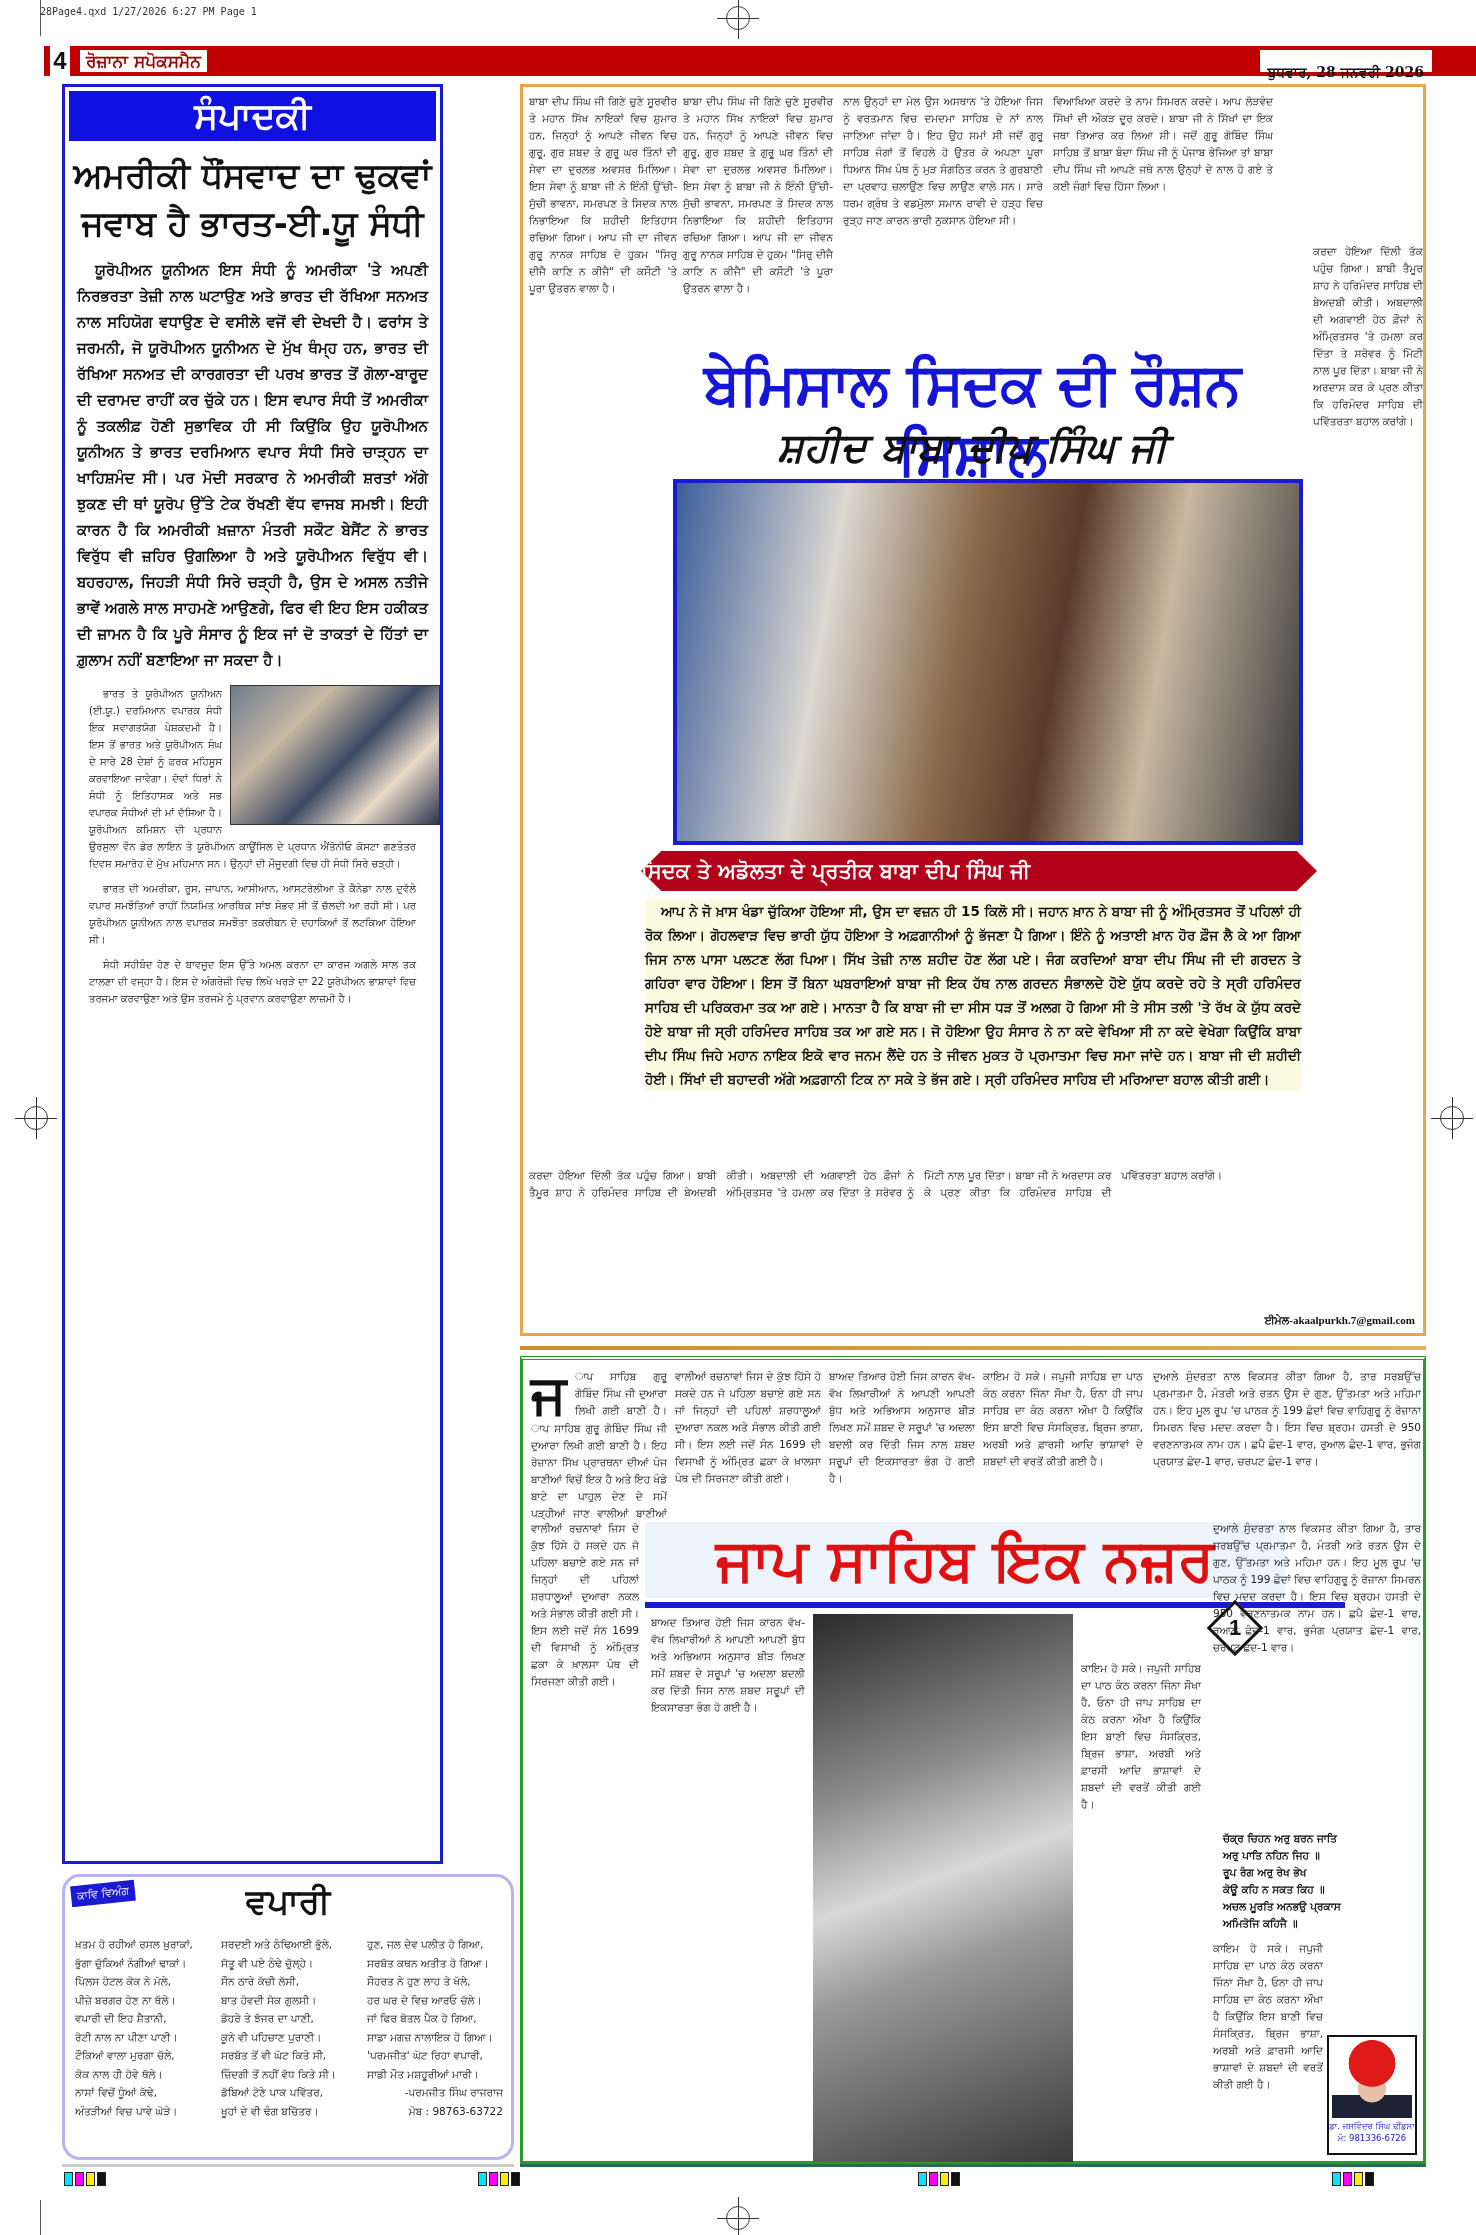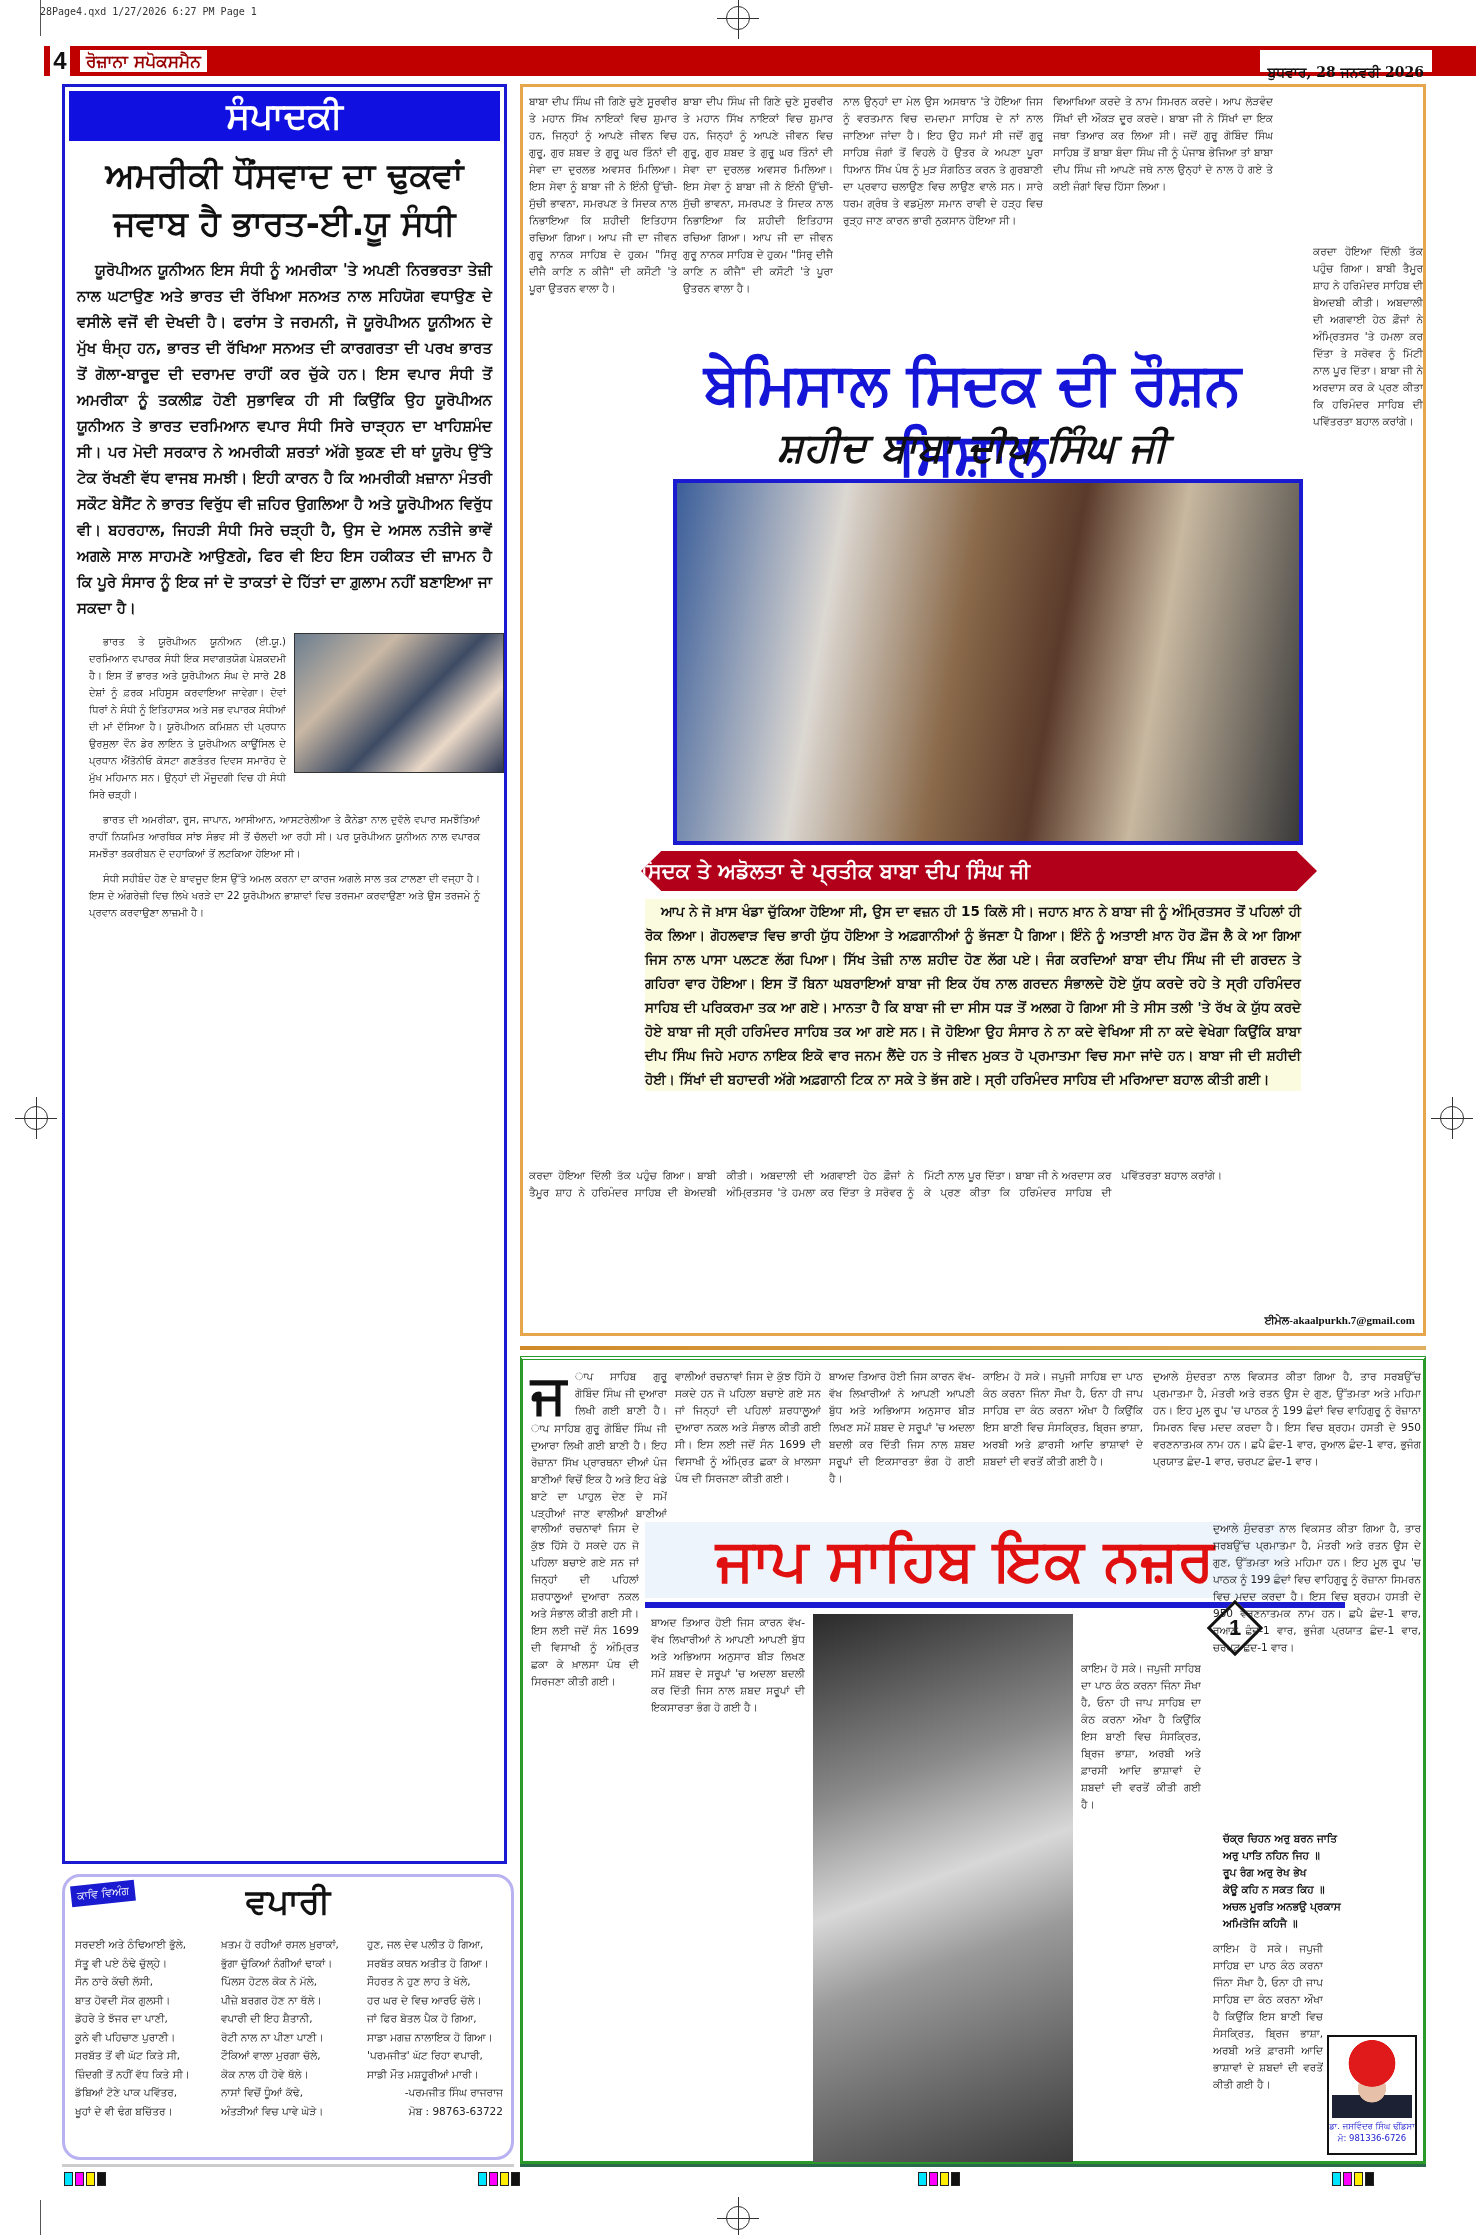--- a/index.html
+++ b/index.html
@@ -12,21 +12,21 @@
   .reg::before { content:""; position:absolute; left:-10px; right:-10px; top:11px; height:1px; background:#333; }
   .reg::after { content:""; position:absolute; top:-10px; bottom:-10px; left:11px; width:1px; background:#333; }
 
   
   .masthead { position: absolute; left: 44px; top: 46px; width: 1434px; height: 30px; background: #c00000; }
   .page-no { position: absolute; left: 44px; top: 46px; width: 26px; height: 30px; background:#fff; color:#111; font: bold 24px "Liberation Sans", sans-serif; text-align:center; line-height:30px; border-left: 6px solid #c00000; }
   .paper-name { position: absolute; left: 80px; top: 50px; background:#fff; color:#900; font: bold 17px "DejaVu Sans", sans-serif; padding: 0 6px; height: 22px; line-height: 22px; }
   .date-box { position: absolute; right: 44px; top: 50px; background:#fff; color:#111; font: bold 14px "DejaVu Serif", serif; padding: 11px 8px; height: 22px; line-height: 22px; }
 
   
-  .editorial { position: absolute; left: 62px; top: 84px; width: 445px; height: 1780px; border: 3px solid #1a1ad0; }
+  .editorial { position: absolute; left: 62px; top: 84px; width: 381px; height: 1780px; border: 3px solid #1a1ad0; }
   .ed-head { background: #1010e0; color:#fff; text-align:center; font: bold 36px "DejaVu Sans", sans-serif; height: 50px; line-height: 50px; margin: 4px; }
   .ed-title { text-align:center; font: bold 34px "DejaVu Sans", sans-serif; line-height: 48px; padding: 6px 6px 2px; }
   .ed-lead { font: bold 15px "DejaVu Sans", sans-serif; line-height: 26px; padding: 8px 12px; text-align: justify; text-indent: 18px; }
   .ed-body { font-size: 10px; line-height: 17px; padding: 4px 24px; text-align: justify; text-indent: 14px; color:#222; }
   .ed-photo { float: right; width: 210px; height: 140px; margin: 4px 0 4px 8px; background: linear-gradient(135deg,#6b7d8f 0%,#c9b8a4 30%,#3c4a63 55%,#ead9c8 75%,#2a3550 100%); border:1px solid #333; }
 
   
   .poem { position: absolute; left: 62px; top: 1874px; width: 452px; height: 286px; border: 3px solid #b9b2f0; border-radius: 18px; background:#fff; }
   .poem-tag { position:absolute; left: 6px; top: 6px; background:#1a1ad0; color:#fff; font: 11px "DejaVu Sans", sans-serif; padding: 4px 6px; transform: rotate(-6deg); }
   .poem-title { position:absolute; left: 0; right: 0; top: 4px; text-align:center; font: bold 34px "DejaVu Sans", sans-serif; }
@@ -92,42 +92,42 @@
   <p class="ed-body">ਭਾਰਤ ਤੇ ਯੂਰੋਪੀਅਨ ਯੂਨੀਅਨ (ਈ.ਯੂ.) ਦਰਮਿਆਨ ਵਪਾਰਕ ਸੰਧੀ ਇਕ ਸਵਾਗਤਯੋਗ ਪੇਸ਼ਕਦਮੀ ਹੈ। ਇਸ ਤੋਂ ਭਾਰਤ ਅਤੇ ਯੂਰੋਪੀਅਨ ਸੰਘ ਦੇ ਸਾਰੇ 28 ਦੇਸ਼ਾਂ ਨੂੰ ਫ਼ਰਕ ਮਹਿਸੂਸ ਕਰਵਾਇਆ ਜਾਵੇਗਾ। ਦੋਵਾਂ ਧਿਰਾਂ ਨੇ ਸੰਧੀ ਨੂੰ ਇਤਿਹਾਸਕ ਅਤੇ ਸਭ ਵਪਾਰਕ ਸੰਧੀਆਂ ਦੀ ਮਾਂ ਦੱਸਿਆ ਹੈ। ਯੂਰੋਪੀਅਨ ਕਮਿਸ਼ਨ ਦੀ ਪ੍ਰਧਾਨ ਉਰਸੁਲਾ ਵੌਨ ਡੇਰ ਲਾਇਨ ਤੇ ਯੂਰੋਪੀਅਨ ਕਾਊਂਸਿਲ ਦੇ ਪ੍ਰਧਾਨ ਐਂਤੋਨੀਓ ਕੋਸਟਾ ਗਣਤੰਤਰ ਦਿਵਸ ਸਮਾਰੋਹ ਦੇ ਮੁੱਖ ਮਹਿਮਾਨ ਸਨ। ਉਨ੍ਹਾਂ ਦੀ ਮੌਜੂਦਗੀ ਵਿਚ ਹੀ ਸੰਧੀ ਸਿਰੇ ਚੜ੍ਹੀ।</p>
   <p class="ed-body">ਭਾਰਤ ਦੀ ਅਮਰੀਕਾ, ਰੂਸ, ਜਾਪਾਨ, ਆਸੀਆਨ, ਆਸਟਰੇਲੀਆ ਤੇ ਕੈਨੇਡਾ ਨਾਲ ਦੁਵੱਲੇ ਵਪਾਰ ਸਮਝੌਤਿਆਂ ਰਾਹੀਂ ਨਿਯਮਿਤ ਆਰਥਿਕ ਸਾਂਝ ਸੰਭਵ ਸੀ ਤੋਂ ਚੱਲਦੀ ਆ ਰਹੀ ਸੀ। ਪਰ ਯੂਰੋਪੀਅਨ ਯੂਨੀਅਨ ਨਾਲ ਵਪਾਰਕ ਸਮਝੌਤਾ ਤਕਰੀਬਨ ਦੋ ਦਹਾਕਿਆਂ ਤੋਂ ਲਟਕਿਆ ਹੋਇਆ ਸੀ।</p>
   <p class="ed-body">ਸੰਧੀ ਸਹੀਬੰਦ ਹੋਣ ਦੇ ਬਾਵਜੂਦ ਇਸ ਉੱਤੇ ਅਮਲ ਕਰਨਾ ਦਾ ਕਾਰਜ ਅਗਲੇ ਸਾਲ ਤਕ ਟਾਲਣਾ ਦੀ ਵਜ੍ਹਾ ਹੈ। ਇਸ ਦੇ ਅੰਗਰੇਜ਼ੀ ਵਿਚ ਲਿਖੇ ਖਰੜੇ ਦਾ 22 ਯੂਰੋਪੀਅਨ ਭਾਸ਼ਾਵਾਂ ਵਿਚ ਤਰਜਮਾ ਕਰਵਾਉਣਾ ਅਤੇ ਉਸ ਤਰਜਮੇ ਨੂੰ ਪ੍ਰਵਾਨ ਕਰਵਾਉਣਾ ਲਾਜ਼ਮੀ ਹੈ।</p>
 </div>
 
 <div class="poem">
   <div class="poem-tag">ਕਾਵਿ ਵਿਅੰਗ</div>
   <div class="poem-title">ਵਪਾਰੀ</div>
   <div class="poem-cols">
     <div class="poem-col">
+      <div>ਖ਼ਤਮ ਹੋ ਰਹੀਆਂ ਰਸਲ ਖ਼ੁਰਾਕਾਂ,</div>
+        <div>ਭੁੱਗਾ ਚੁੱਕਿਆਂ ਨੰਗੀਆਂ ਢਾਕਾਂ।</div>
+        <div>ਪਿੱਲਸ ਹੋਟਲ ਕੋਕ ਨੇ ਮੱਲੇ,</div>
+        <div>ਪੀਜ਼ੇ ਬਰਗਰ ਹੋਣ ਨਾ ਥੱਲੇ।</div>
+        <div>ਵਪਾਰੀ ਦੀ ਇਹ ਸ਼ੈਤਾਨੀ,</div>
+        <div>ਰੋਟੀ ਨਾਲ ਨਾ ਪੀਣਾ ਪਾਣੀ।</div>
+        <div>ਟੌਕਿਆਂ ਵਾਲਾ ਮੁਰਗਾ ਚੱਲੇ,</div>
+        <div>ਕੋਕ ਨਾਲ ਹੀ ਹੋਵੇ ਥੱਲੇ।</div>
+        <div>ਨਾਸਾਂ ਵਿਚੋਂ ਧੂੰਆਂ ਕੱਢੇ,</div>
+        <div>ਅੰਤੜੀਆਂ ਵਿਚ ਪਾਵੇ ਘੋੜੇ।</div>
+    </div>
+    <div class="poem-col">
       <div>ਸਰਦਈ ਅਤੇ ਠੰਢਿਆਈ ਭੁੱਲੇ,</div>
         <div>ਸੱਤੂ ਵੀ ਪਏ ਠੰਢੇ ਚੁੱਲ੍ਹੇ।</div>
         <div>ਸੌਨ ਠਾਰੇ ਕੱਚੀ ਲੱਸੀ,</div>
         <div>ਬਾਤ ਹੋਵਦੀ ਸੋਕ ਗੁਲਸੀ।</div>
         <div>ਡੋਹਰੇ ਤੇ ਝੱਜਰ ਦਾ ਪਾਣੀ,</div>
         <div>ਕੂਨੇ ਵੀ ਪਹਿਚਾਣ ਪੁਰਾਣੀ।</div>
         <div>ਸਰਬੱਤ ਤੋਂ ਵੀ ਘੱਟ ਕਿਤੇ ਸੀ,</div>
         <div>ਜ਼ਿੰਦਗੀ ਤੋਂ ਨਹੀਂ ਵੱਧ ਕਿਤੇ ਸੀ।</div>
         <div>ਡੱਬਿਆਂ ਟੋਣੇ ਪਾਕ ਪਵਿੱਤਰ,</div>
         <div>ਖੂਹਾਂ ਦੇ ਵੀ ਢੰਗ ਬਚਿੱਤਰ।</div>
-    </div>
-    <div class="poem-col">
-      <div>ਖ਼ਤਮ ਹੋ ਰਹੀਆਂ ਰਸਲ ਖ਼ੁਰਾਕਾਂ,</div>
-        <div>ਭੁੱਗਾ ਚੁੱਕਿਆਂ ਨੰਗੀਆਂ ਢਾਕਾਂ।</div>
-        <div>ਪਿੱਲਸ ਹੋਟਲ ਕੋਕ ਨੇ ਮੱਲੇ,</div>
-        <div>ਪੀਜ਼ੇ ਬਰਗਰ ਹੋਣ ਨਾ ਥੱਲੇ।</div>
-        <div>ਵਪਾਰੀ ਦੀ ਇਹ ਸ਼ੈਤਾਨੀ,</div>
-        <div>ਰੋਟੀ ਨਾਲ ਨਾ ਪੀਣਾ ਪਾਣੀ।</div>
-        <div>ਟੌਕਿਆਂ ਵਾਲਾ ਮੁਰਗਾ ਚੱਲੇ,</div>
-        <div>ਕੋਕ ਨਾਲ ਹੀ ਹੋਵੇ ਥੱਲੇ।</div>
-        <div>ਨਾਸਾਂ ਵਿਚੋਂ ਧੂੰਆਂ ਕੱਢੇ,</div>
-        <div>ਅੰਤੜੀਆਂ ਵਿਚ ਪਾਵੇ ਘੋੜੇ।</div>
     </div>
     <div class="poem-col">
       <div>ਹੁਣ, ਜਲ ਦੇਵ ਪਲੀਤ ਹੋ ਗਿਆ,</div>
         <div>ਸਰਬੱਤ ਕਥਨ ਅਤੀਤ ਹੋ ਗਿਆ।</div>
         <div>ਸੌਹਰਤ ਨੇ ਹੁਣ ਲਾਹ ਤੇ ਖੱਲੇ,</div>
         <div>ਹਰ ਘਰ ਦੇ ਵਿਚ ਆਰਓ ਚੱਲੇ।</div>
         <div>ਜਾਂ ਫਿਰ ਬੋਤਲ ਪੈਕ ਹੋ ਗਿਆ,</div>
         <div>ਸਾਡਾ ਮਗਜ਼ ਨਾਲਾਇਕ ਹੋ ਗਿਆ।</div>
         <div>'ਪਰਮਜੀਤ' ਘੱਟ ਰਿਹਾ ਵਪਾਰੀ,</div>
         <div>ਸਾਡੀ ਮੌਤ ਮਸ਼ਹੂਰੀਆਂ ਮਾਰੀ।</div>

